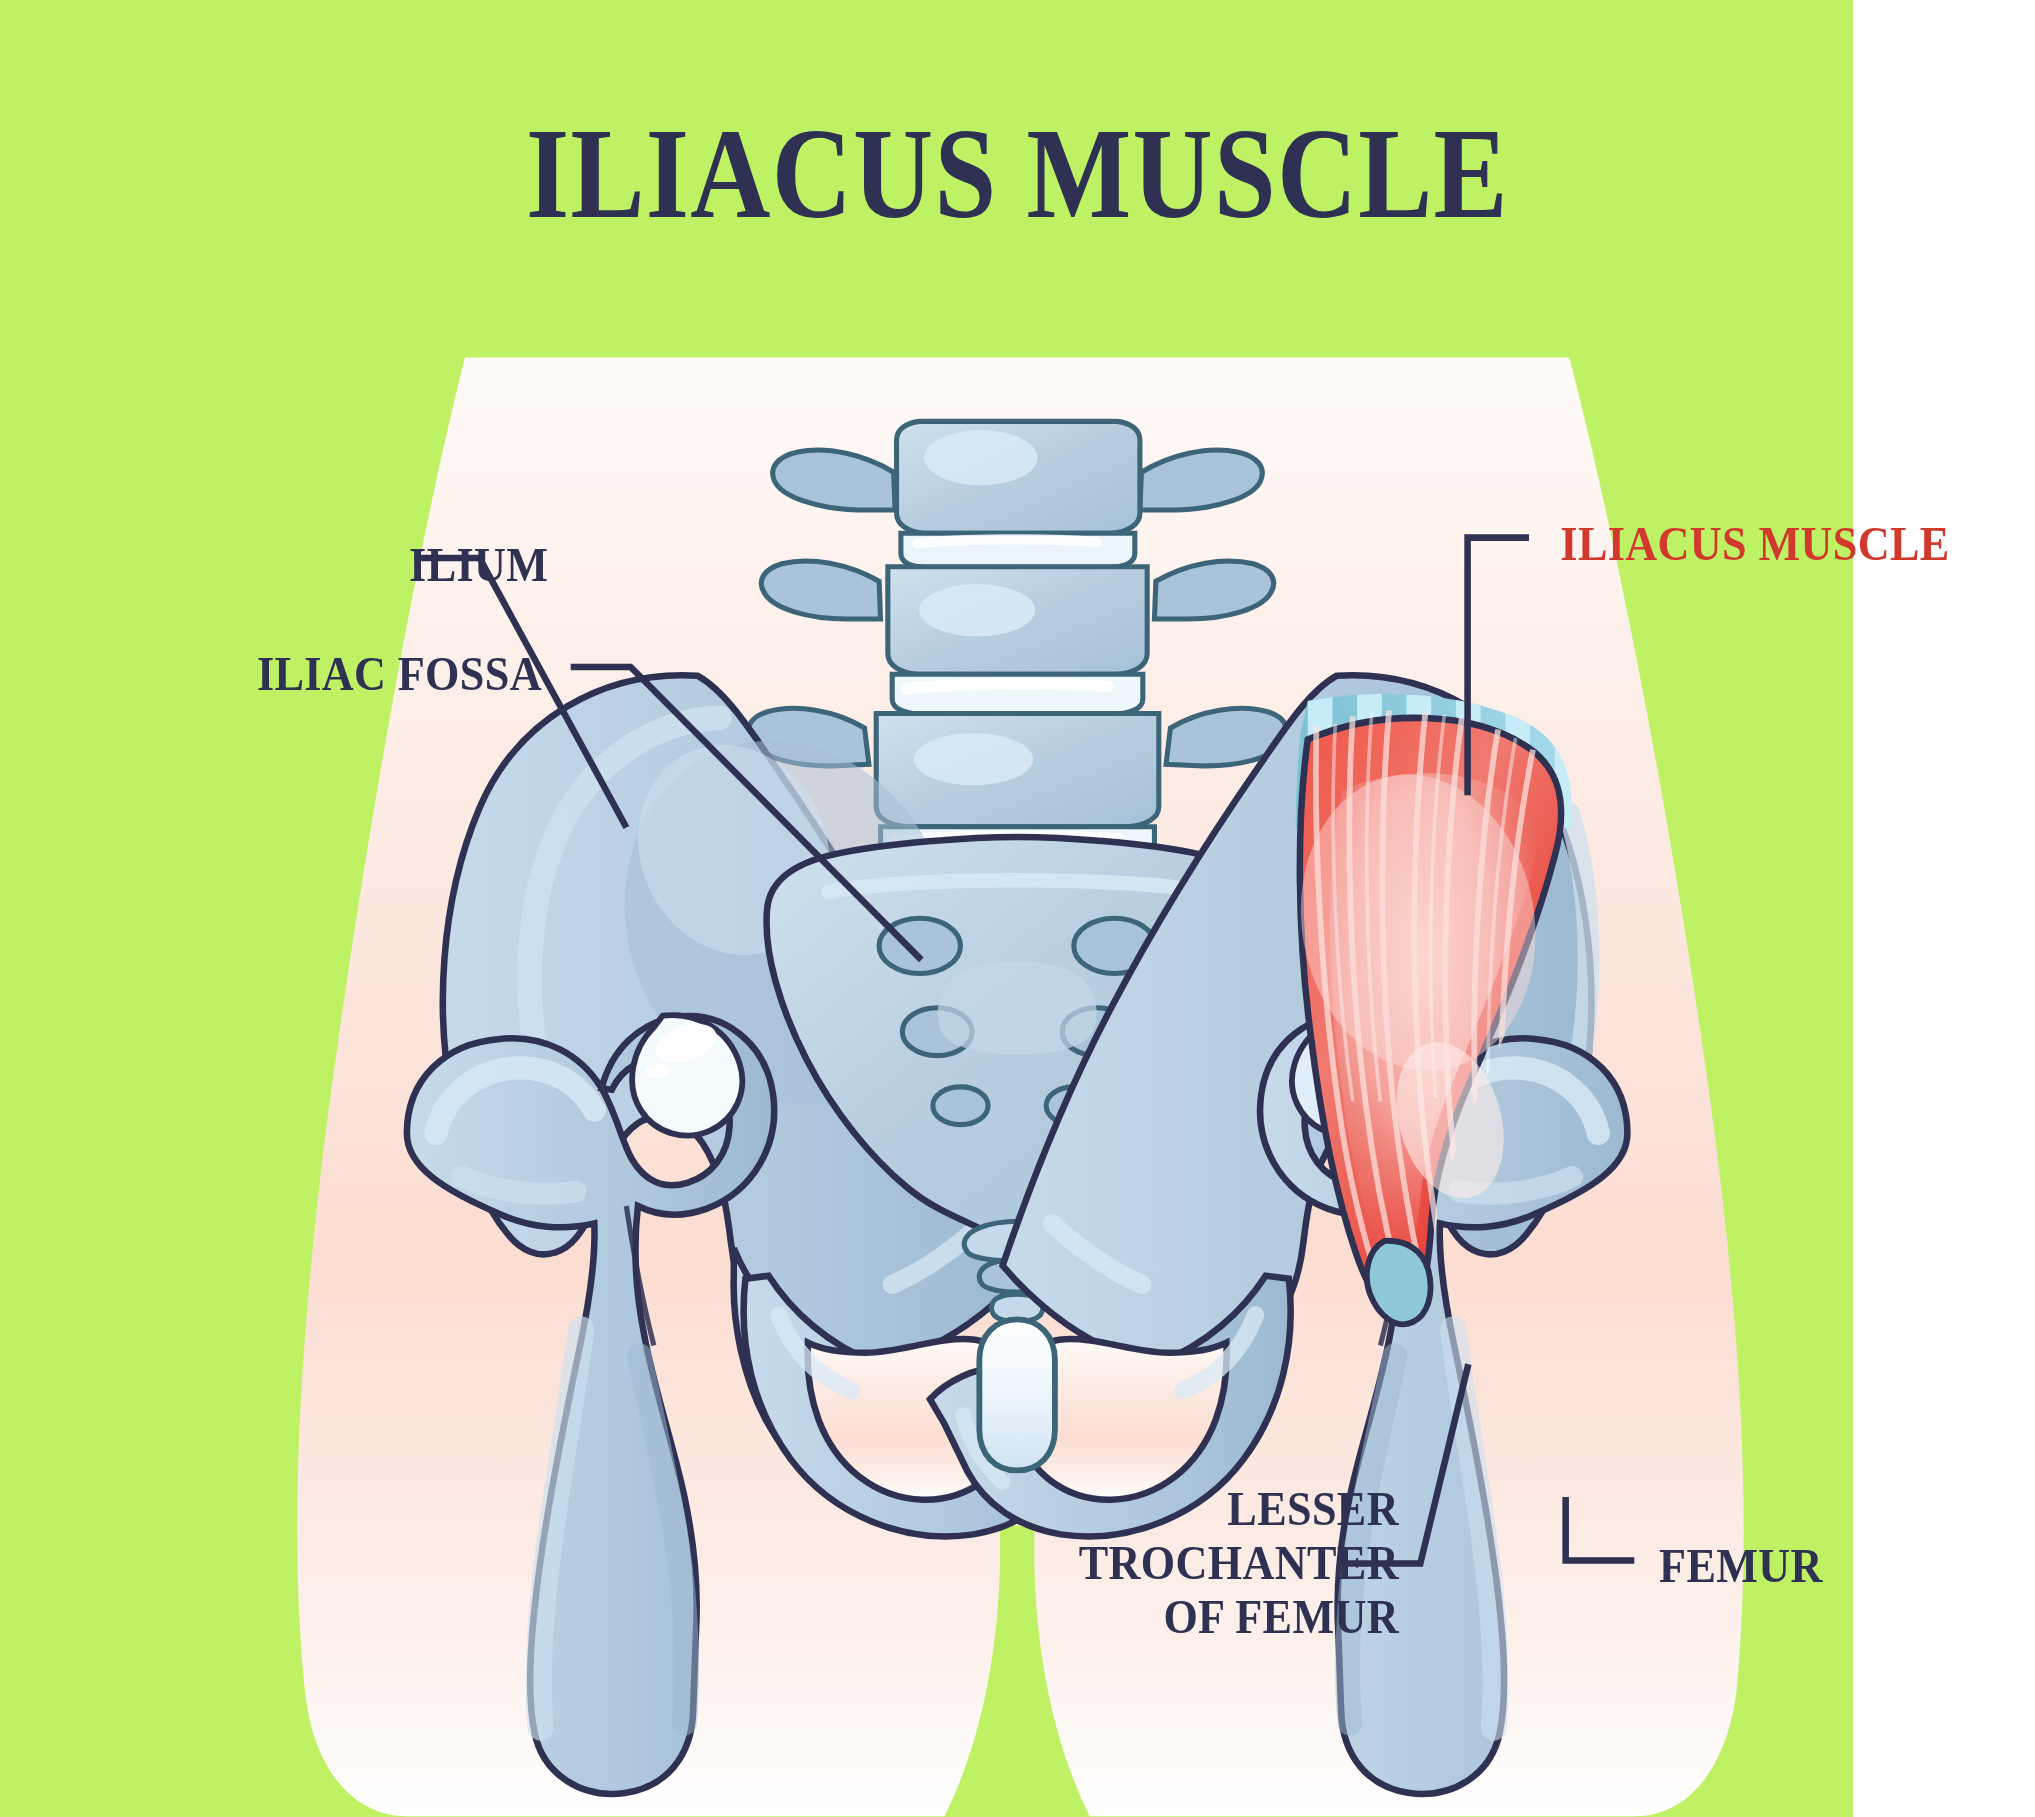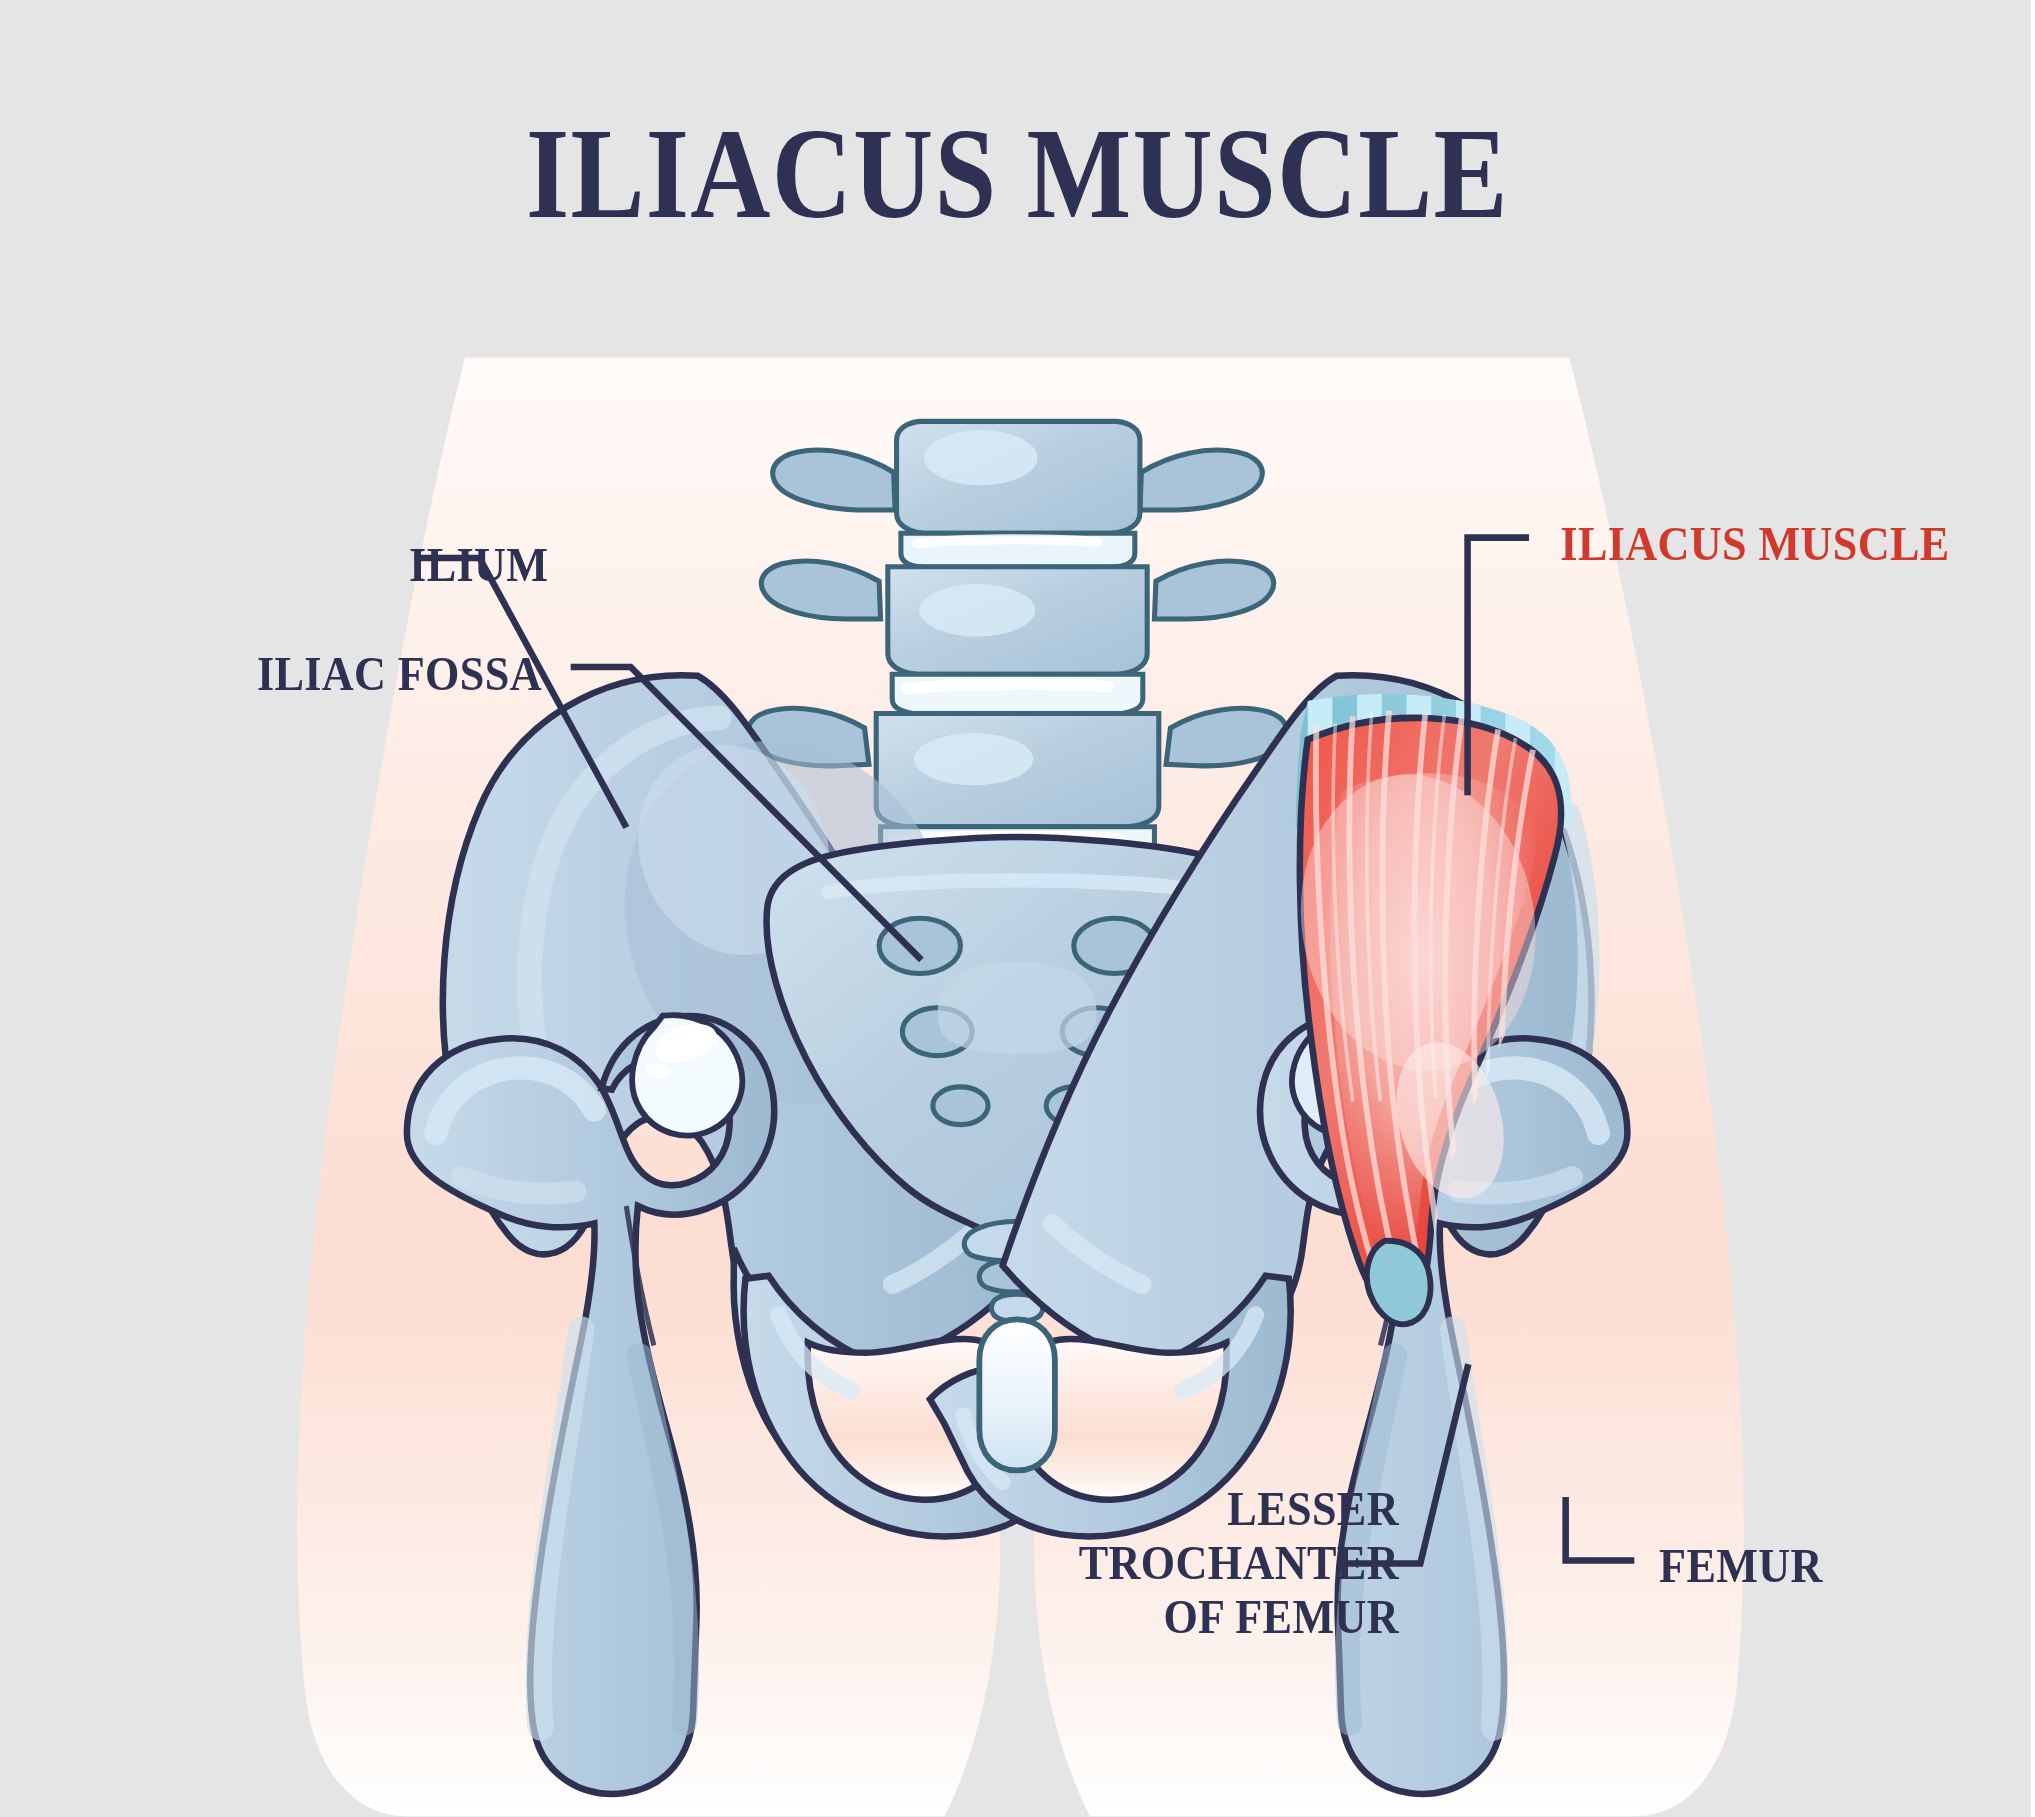--- a/index.html
+++ b/index.html
@@ -1,18 +1,18 @@
 <!DOCTYPE html>
 <html style="font-size:11.6px"><head>
 <meta charset="utf-8">
 <style>
   html,body{margin:0;padding:0;background:#fff;}
   body{width:2035px;height:1817px;position:relative;overflow:hidden;
        font-family:"Liberation Serif",serif;}
-  #stage{position:absolute;inset:0;width:2031px;height:1817px;background:#e5e5e5;}
+  #stage{position:absolute;inset:0;width:1853px;height:1817px;background:#bef264;}
   svg.layer{position:absolute;left:0;top:0;width:2035px;height:1817px;display:block;}
   .ttl{position:absolute;left:0;top:109px;width:2035px;text-align:center;
        font-family:"Liberation Serif",serif;font-weight:700;font-size:129px;
        letter-spacing:1.5px;color:#2e3152;line-height:1;
        transform:scaleX(.86);transform-origin:center top;}
   .lbl{position:absolute;font-family:"Liberation Serif",serif;font-weight:700;
        color:#2e3152;letter-spacing:0.4px;line-height:1.12;
        transform:scaleX(.92);}
   .lbl.red{color:#d0392b;}
 </style>

